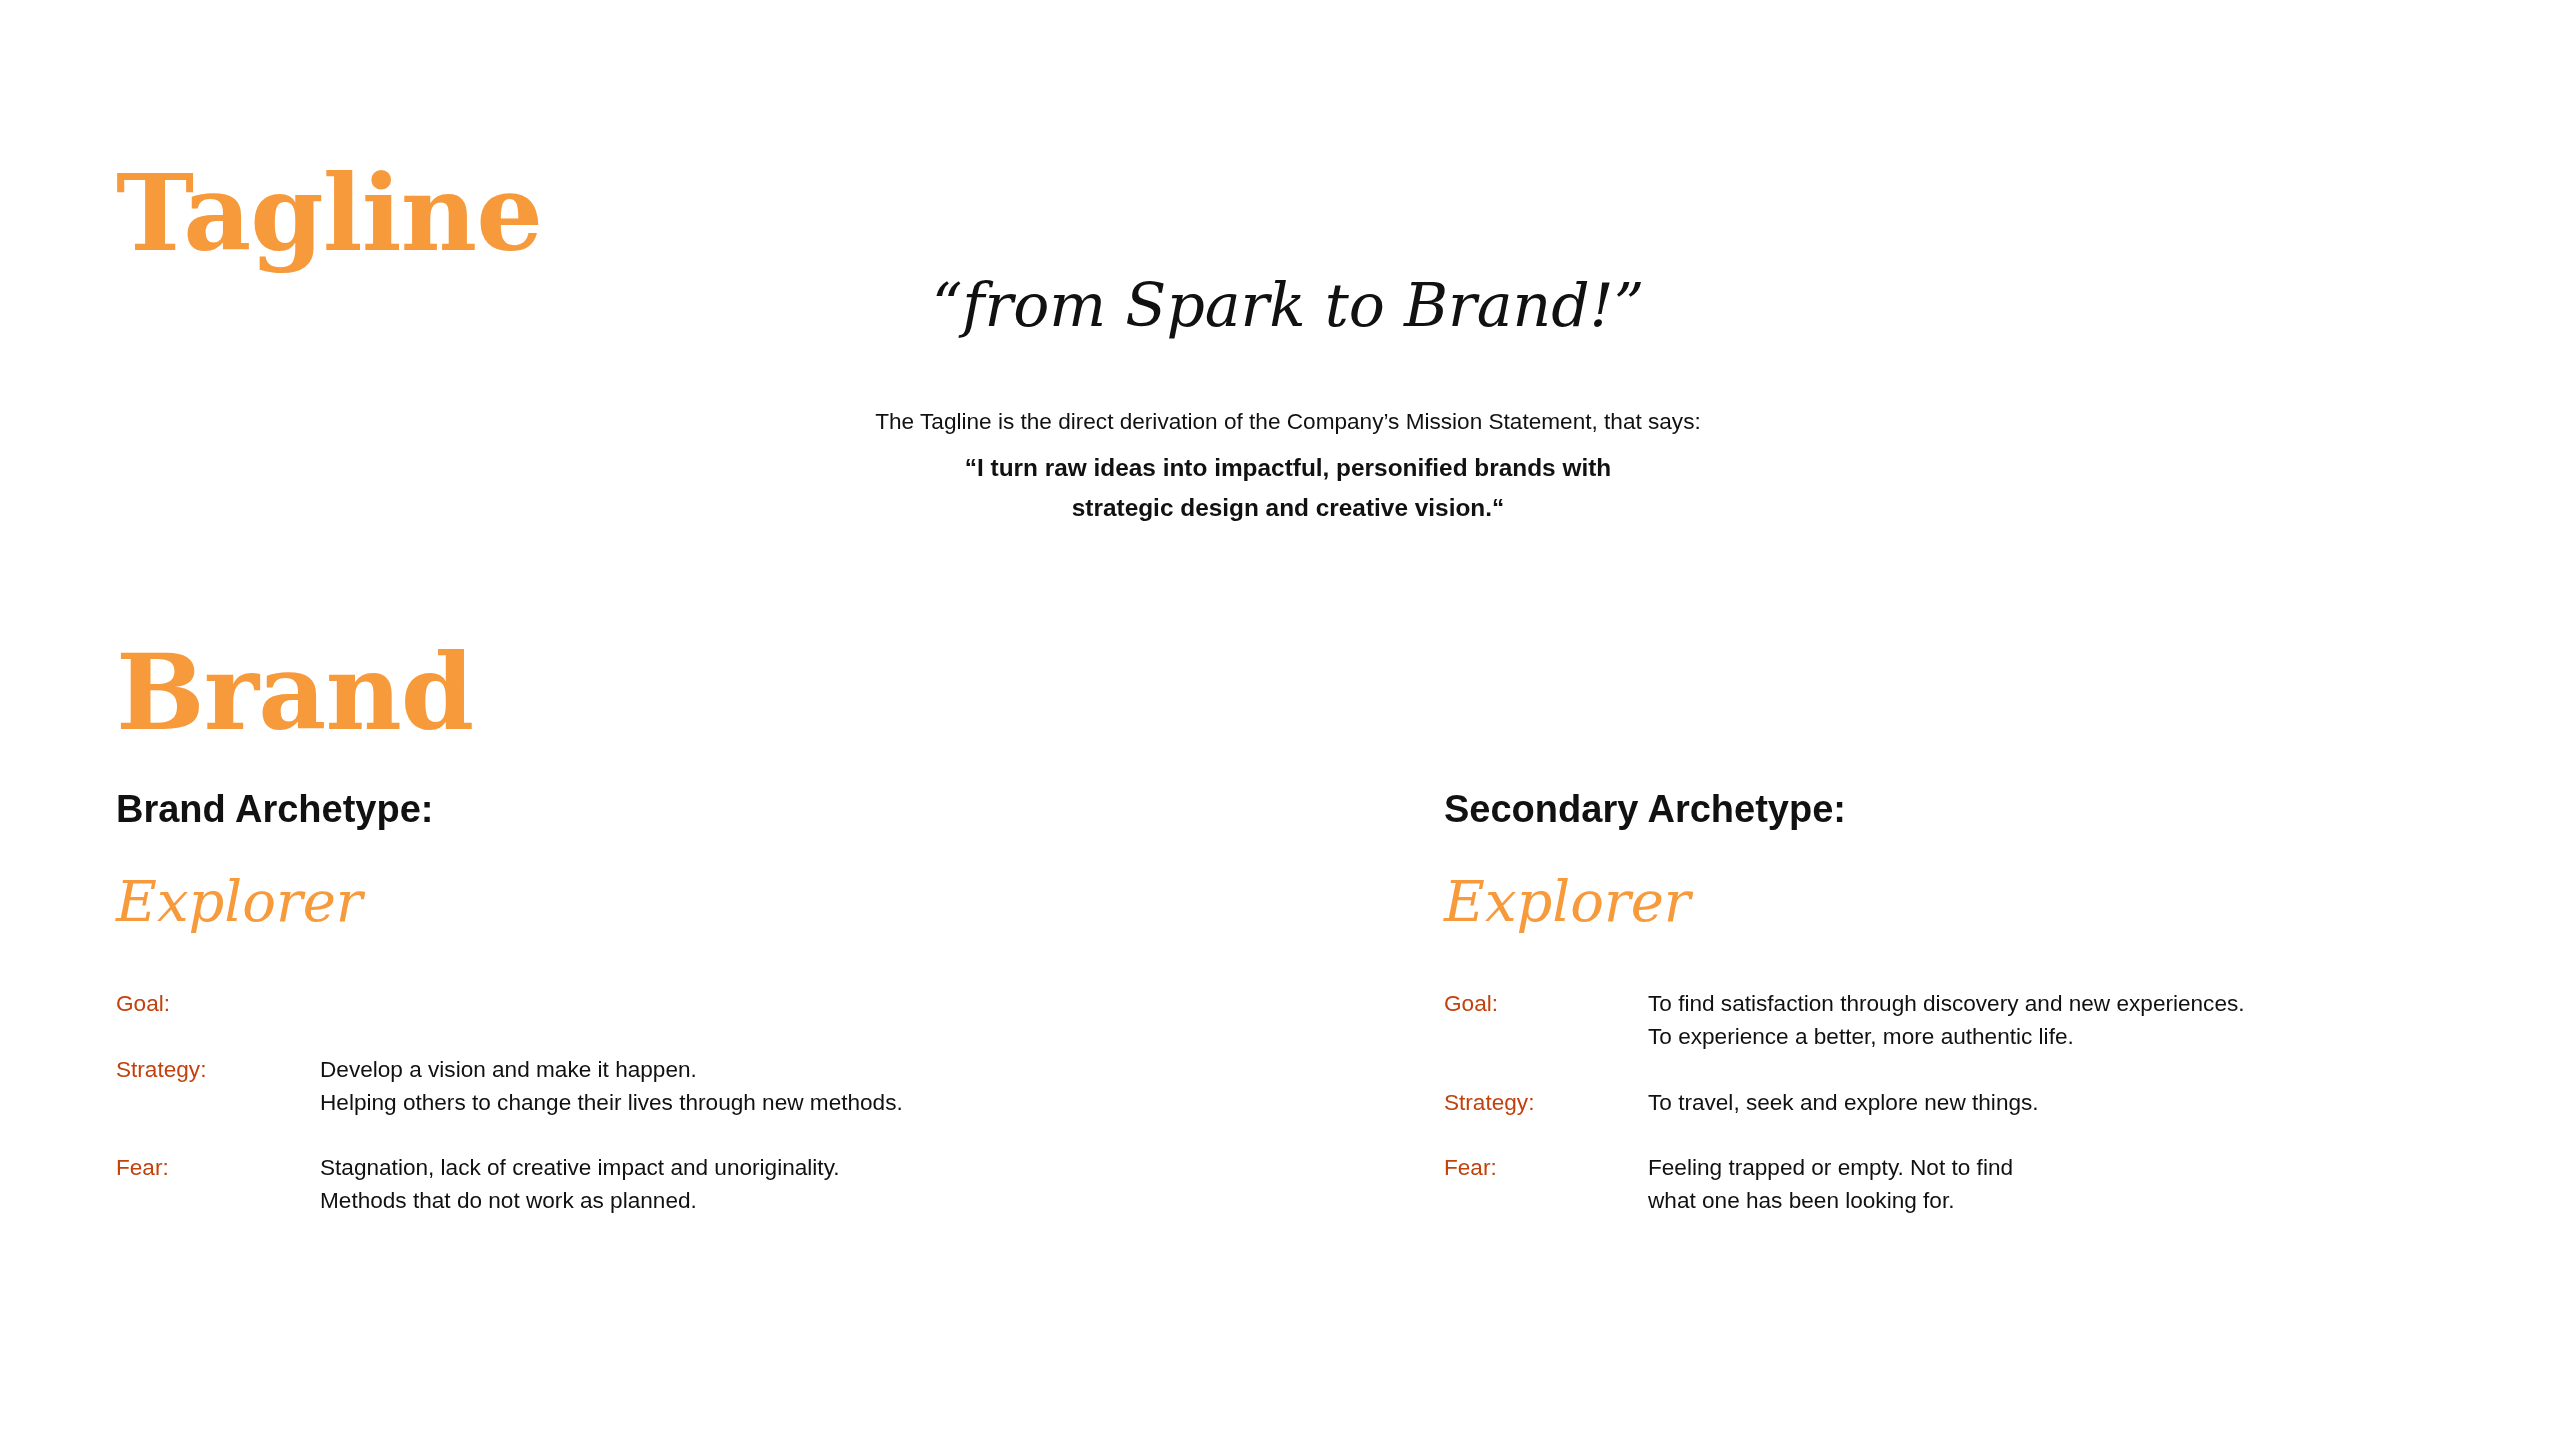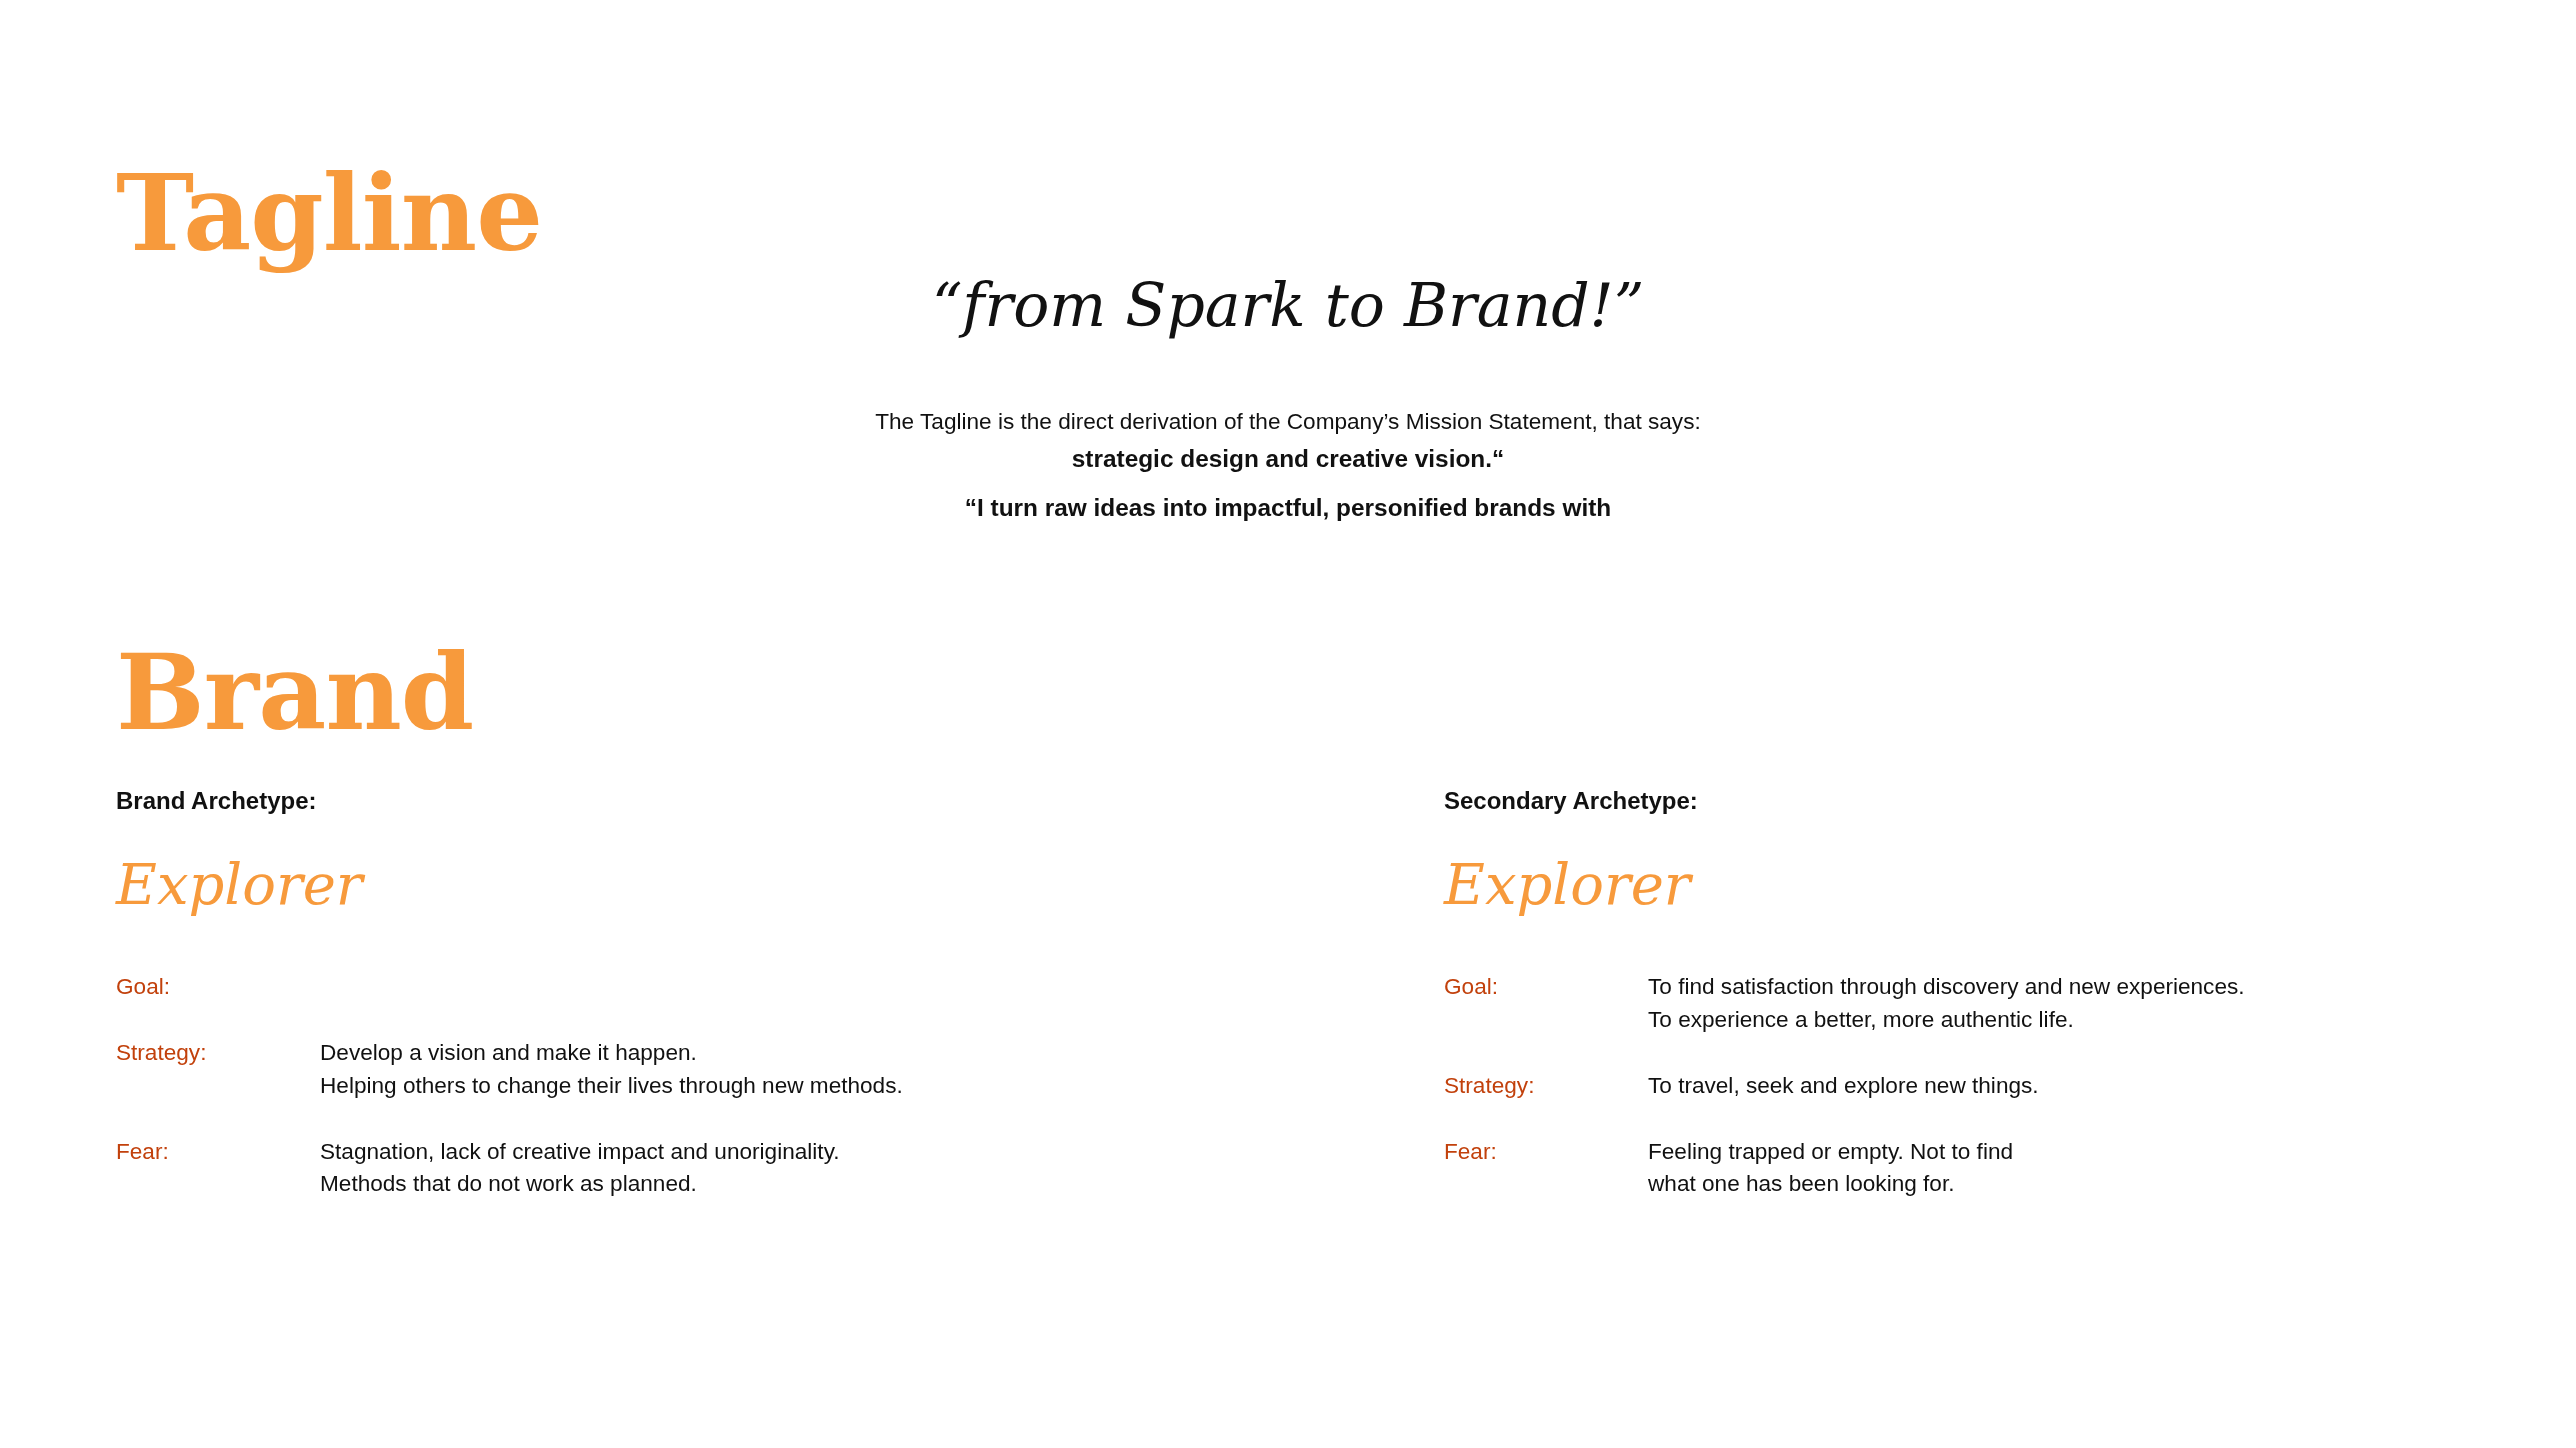--- a/index.html
+++ b/index.html
@@ -86,21 +86,21 @@
   
   .archetype-col {
     position: absolute;
     top: 787px;
     width: 1159px;
   }
   #archetype-col-primary { left: 116px; }
   #archetype-col-secondary { left: 1444px; }
 
   .archetype-label {
-    font-size: 24px;
+    font-size: 38px;
     font-weight: 700;
     color: #111111;
     line-height: 1.2;
     margin: 0;
   }
   .archetype-name {
     font-family: "DejaVu Serif", serif;
     font-style: italic;
     font-weight: 400;
     font-size: 56px;
@@ -139,22 +139,22 @@
 <body>
 
 <div class="page">
 
   <h1 id="tagline-heading" class="display-heading">Tagline</h1>
 
   <div id="tagline-quote">“from Spark to Brand!”</div>
 
   <div id="mission-block">
     <div id="mission-intro">The Tagline is the direct derivation of the Company’s Mission Statement, that says:</div>
+    <div class="mission-line">“I turn raw ideas into impactful, personified brands with</div>
     <div class="mission-line second">strategic design and creative vision.“</div>
-    <div class="mission-line">“I turn raw ideas into impactful, personified brands with</div>
   </div>
 
   <h1 id="brand-heading" class="display-heading">Brand</h1>
 
   <div id="archetype-col-primary" class="archetype-col">
     <div class="archetype-label">Brand Archetype:</div>
     <div class="archetype-name">Explorer</div>
     <div class="attr-list">
       <div class="attr-row">
         <div class="attr-key">Goal:</div>

